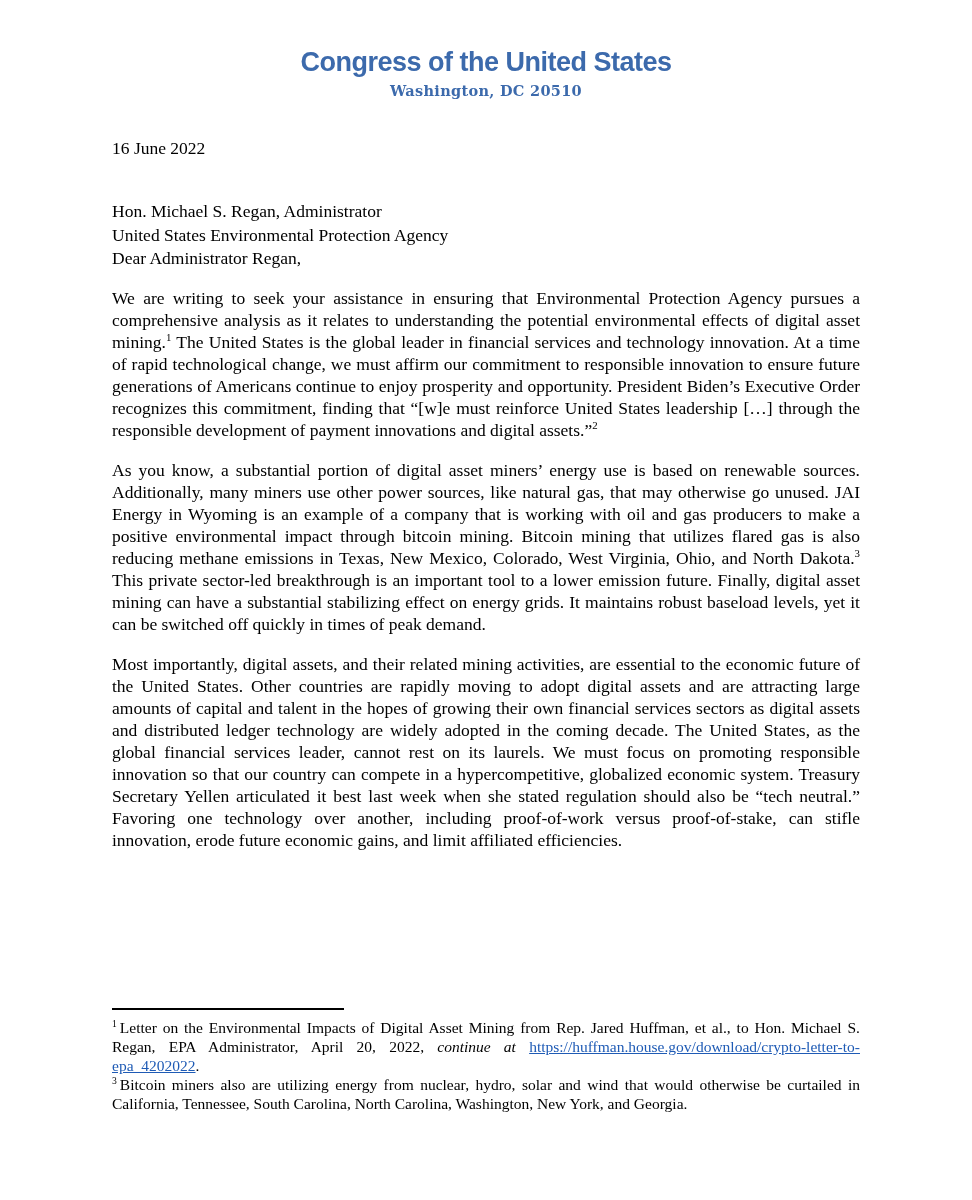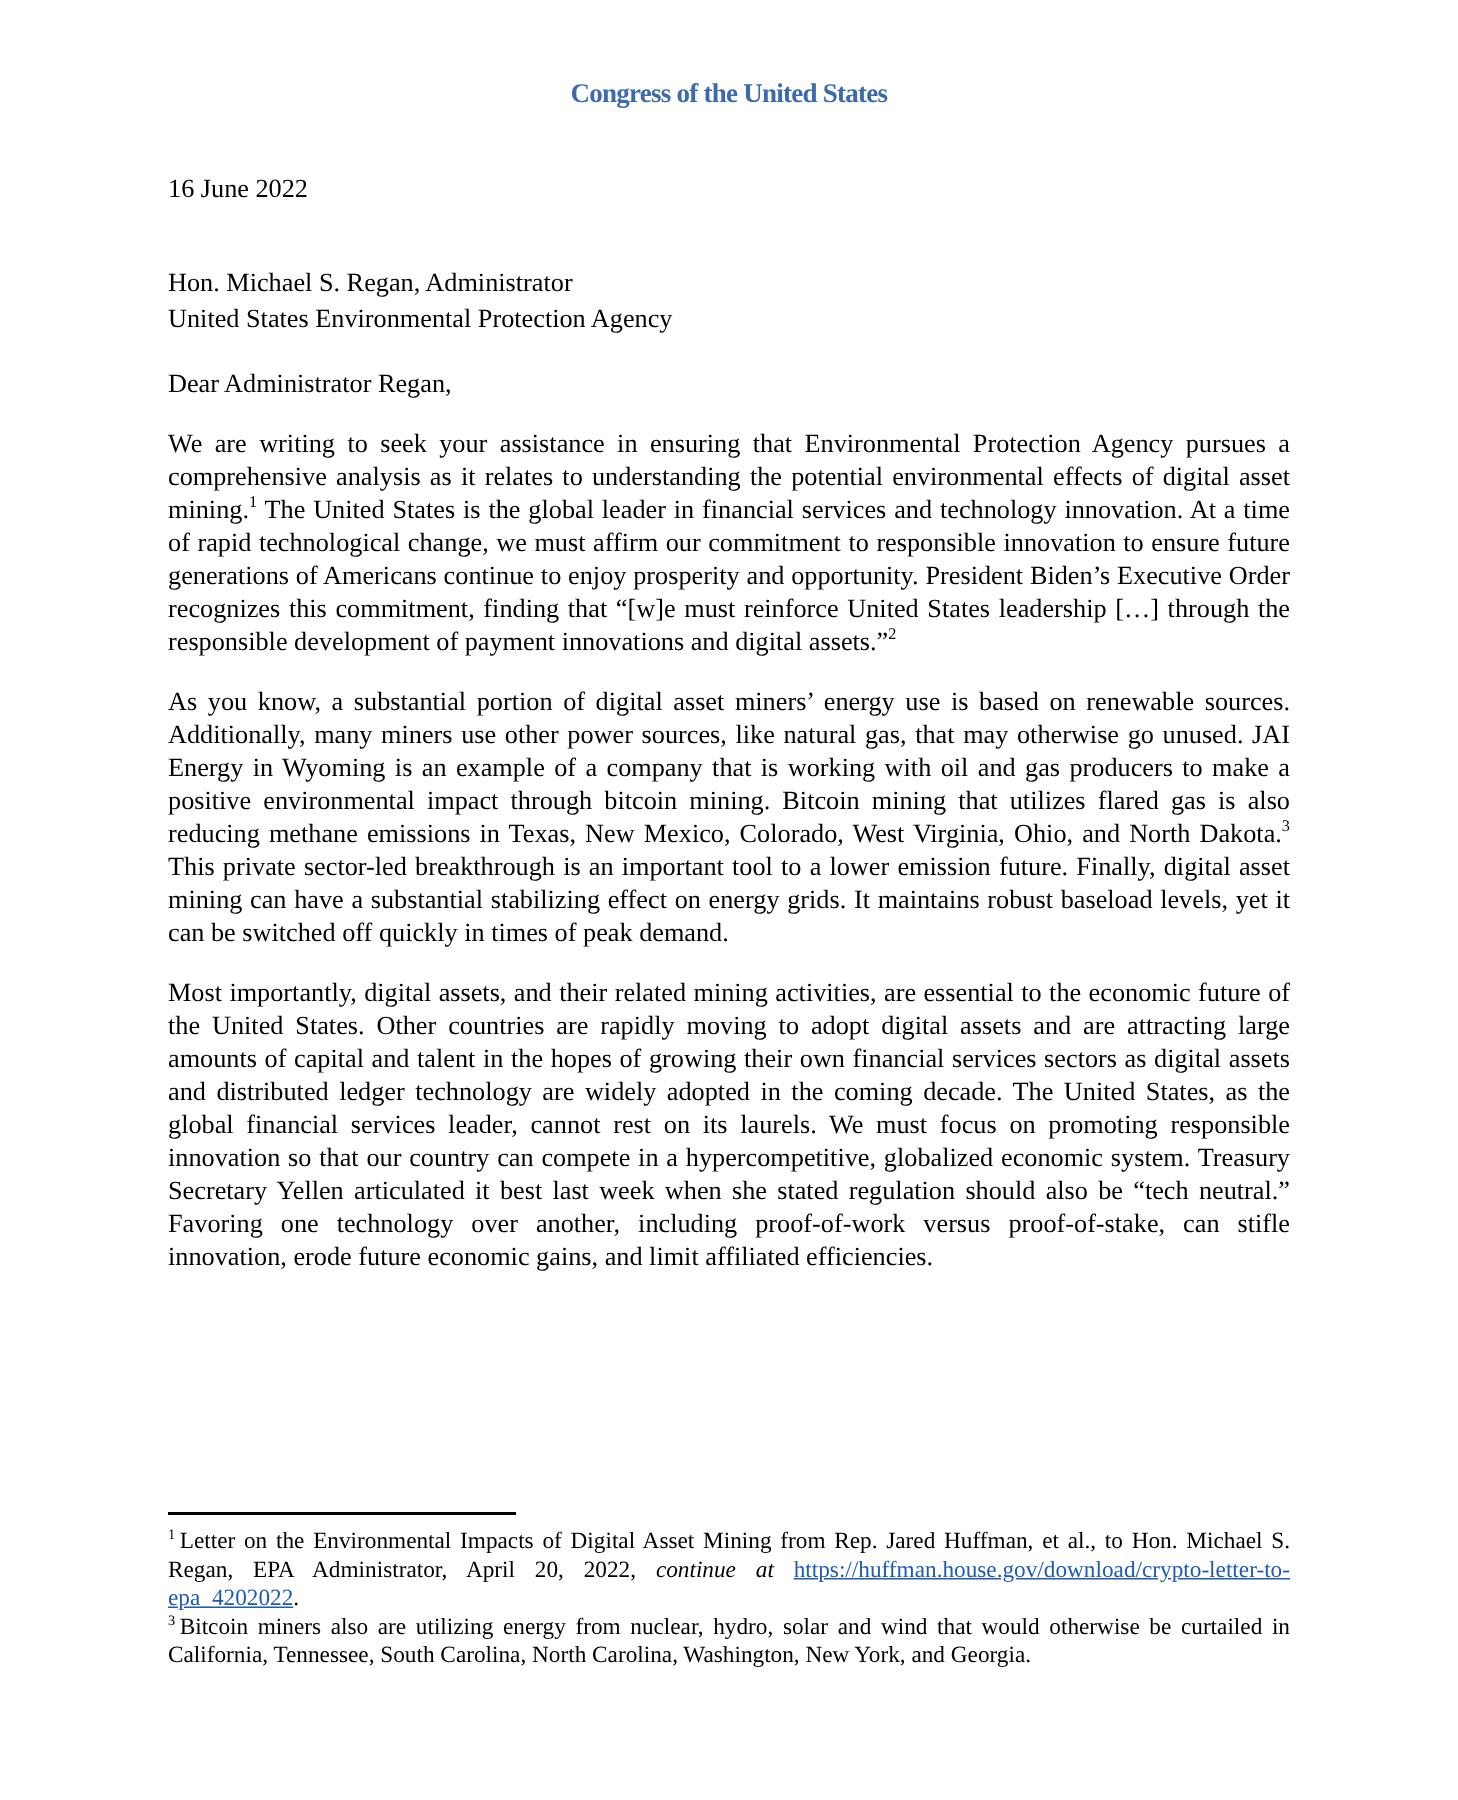--- a/index.html
+++ b/index.html
@@ -21,23 +21,23 @@
   }
   .content {
     padding: 0 112px;
   }
   
   .letterhead {
     padding-top: 46px;
     text-align: center;
   }
   .letterhead-title {
-    font-family: Liberation Serif, serif;
+    font-family: Liberation Sans, sans-serif;
     font-weight: bold;
-    font-size: 18px;
+    font-size: 27px;
     line-height: 32px;
     letter-spacing: -0.5px;
     color: var(--letterhead-color, #3c6aac);
   }
   .letterhead-subtitle {
     font-family: "DejaVu Serif", serif;
     font-weight: bold;
     font-size: 14.5px;
     line-height: 20px;
     margin-top: 3px;
@@ -46,21 +46,20 @@
   }
   
   .date-line {
     margin-top: 36px;
   }
   .address-block {
     margin-top: 40px;
     line-height: 24px;
   }
   .salutation {
-    margin-top: 20px;
   }
   .body-par {
     margin: 18px 0 0 0;
     text-align: justify;
   }
   .fnref {
     font-size: 0.62em;
     line-height: 0;
     vertical-align: super;
   }
@@ -99,20 +98,21 @@
   }
 </style>
 </head>
 <body>
 
 <div class="page">
   <div class="content">
 
     <div class="letterhead">
       <div class="letterhead-title">Congress of the United States</div>
+      <div class="letterhead-subtitle">Washington, DC 20510</div>
     </div>
 
     <div class="date-line">16 June 2022</div>
 
     <div class="address-block">
       <div>Hon. Michael S. Regan, Administrator</div>
       <div>United States Environmental Protection Agency</div>
     </div>
 
     <div class="salutation">Dear Administrator Regan,</div>

